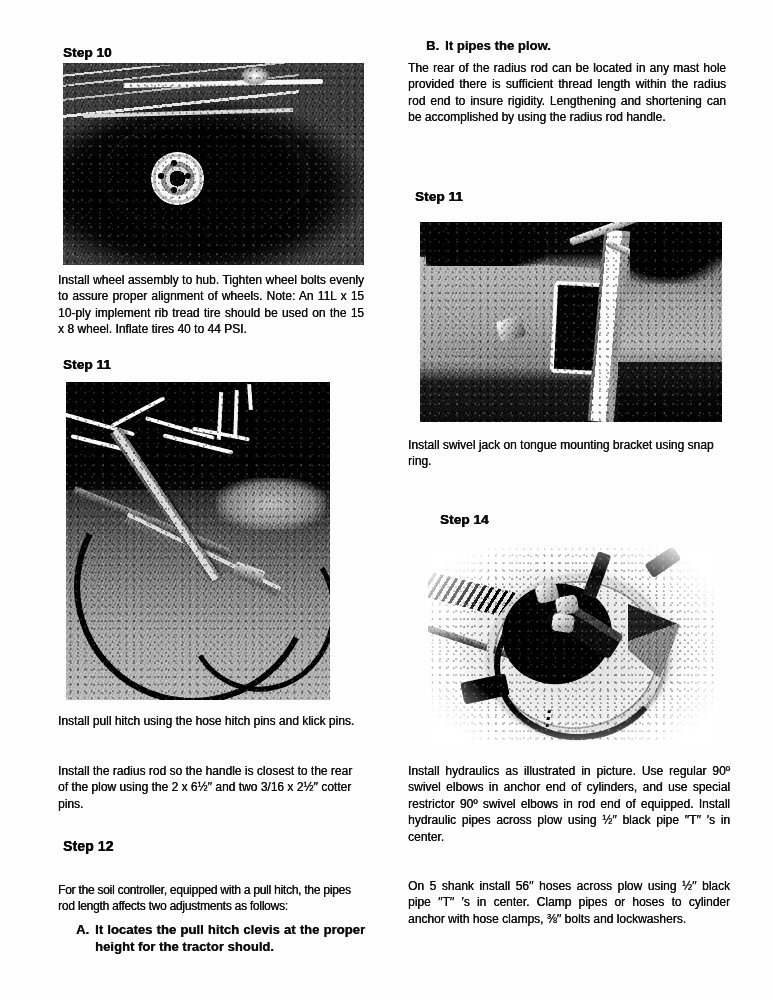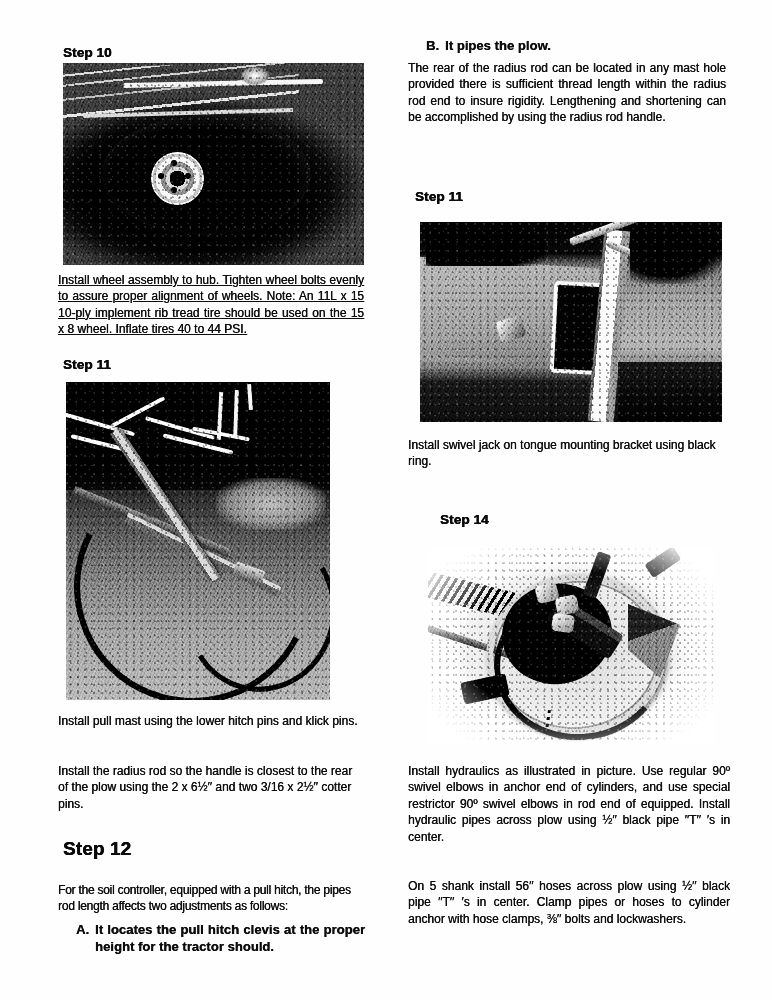--- a/index.html
+++ b/index.html
@@ -347,48 +347,48 @@
 </style>
 </head>
 <body>
 
 <div class="page">
 
   <div class="col col-left">
 
     <div class="step-head" style="position:absolute; left:5px; top:45px;">Step 10</div>
 
-    <div class="para" style="position:absolute; left:0px; top:272px; width:306px;text-decoration:underline;">Install wheel assembly to hub. Tighten wheel bolts evenly to assure proper alignment of wheels. Note: An 11L x 15 10-ply implement rib tread tire should be used on the 15 x 8 wheel. Inflate tires 40 to 44 PSI.</div>
+    <div class="para" style="position:absolute; left:0px; top:272px; width:306px;">Install wheel assembly to hub. Tighten wheel bolts evenly to assure proper alignment of wheels. Note: An 11L x 15 10-ply implement rib tread tire should be used on the 15 x 8 wheel. Inflate tires 40 to 44 PSI.</div>
 
     <div class="step-head" style="position:absolute; left:5px; top:357px;">Step 11</div>
 
-    <div class="para ragged" style="position:absolute; left:0px; top:713px; width:306px;">Install pull mast using the lower hitch pins and klick pins.</div>
+    <div class="para ragged" style="position:absolute; left:0px; top:713px; width:306px;">Install pull hitch using the hose hitch pins and klick pins.</div>
 
     <div class="para ragged" style="position:absolute; left:0px; top:763px; width:306px;">Install the radius rod so the handle is closest to the rear of the plow using the 2 x 6½′′ and two 3/16 x 2½′′ cotter pins.</div>
 
-    <div class="step-head" style="position:absolute; left:5px; top:838px; font-size:19px;">Step 12</div>
+    <div class="step-head" style="position:absolute; left:5px; top:838px; font-size:14px;">Step 12</div>
 
     <div class="para ragged tight" style="position:absolute; left:0px; top:882px; width:312px;">For the soil controller, equipped with a pull hitch, the pipes rod length affects two adjustments as follows:</div>
 
     <div class="sub justified" style="position:absolute; left:18px; top:922px; width:292px;">
       <span class="mark">A.</span><span class="body">It locates the pull hitch clevis at the proper height for the tractor should.</span>
     </div>
   </div>
 
   <div class="col col-right">
 
     <div class="sub" style="position:absolute; left:18px; top:38px; width:292px;">
       <span class="mark">B.</span><span class="body">It pipes the plow.</span>
     </div>
 
     <div class="para" style="position:absolute; left:0px; top:60px; width:318px;">The rear of the radius rod can be located in any mast hole provided there is sufficient thread length within the radius rod end to insure rigidity. Lengthening and shortening can be accomplished by using the radius rod handle.</div>
 
     <div class="step-head" style="position:absolute; left:7px; top:189px;">Step 11</div>
 
-    <div class="para ragged" style="position:absolute; left:0px; top:437px; width:318px;">Install swivel jack on tongue mounting bracket using black ring.</div>
+    <div class="para ragged" style="position:absolute; left:0px; top:437px; width:318px;">Install swivel jack on tongue mounting bracket using snap ring.</div>
 
     <div class="step-head" style="position:absolute; left:32px; top:512px;">Step 14</div>
 
     <div class="para" style="position:absolute; left:0px; top:763px; width:322px;">Install hydraulics as illustrated in picture. Use regular 90º swivel elbows in anchor end of cylinders, and use special restrictor 90º swivel elbows in rod end of equipped. Install hydraulic pipes across plow using ½′′ black pipe ′′T′′ ′s in center.</div>
 
     <div class="para" style="position:absolute; left:0px; top:878px; width:322px;">On 5 shank install 56′′ hoses across plow using ½′′ black pipe ′′T′′ ′s in center. Clamp pipes or hoses to cylinder anchor with hose clamps, ⅜′′ bolts and lockwashers.</div>
   </div>
 
   <div class="photo" id="photo-step-10">
     <div class="ground layer"></div>

